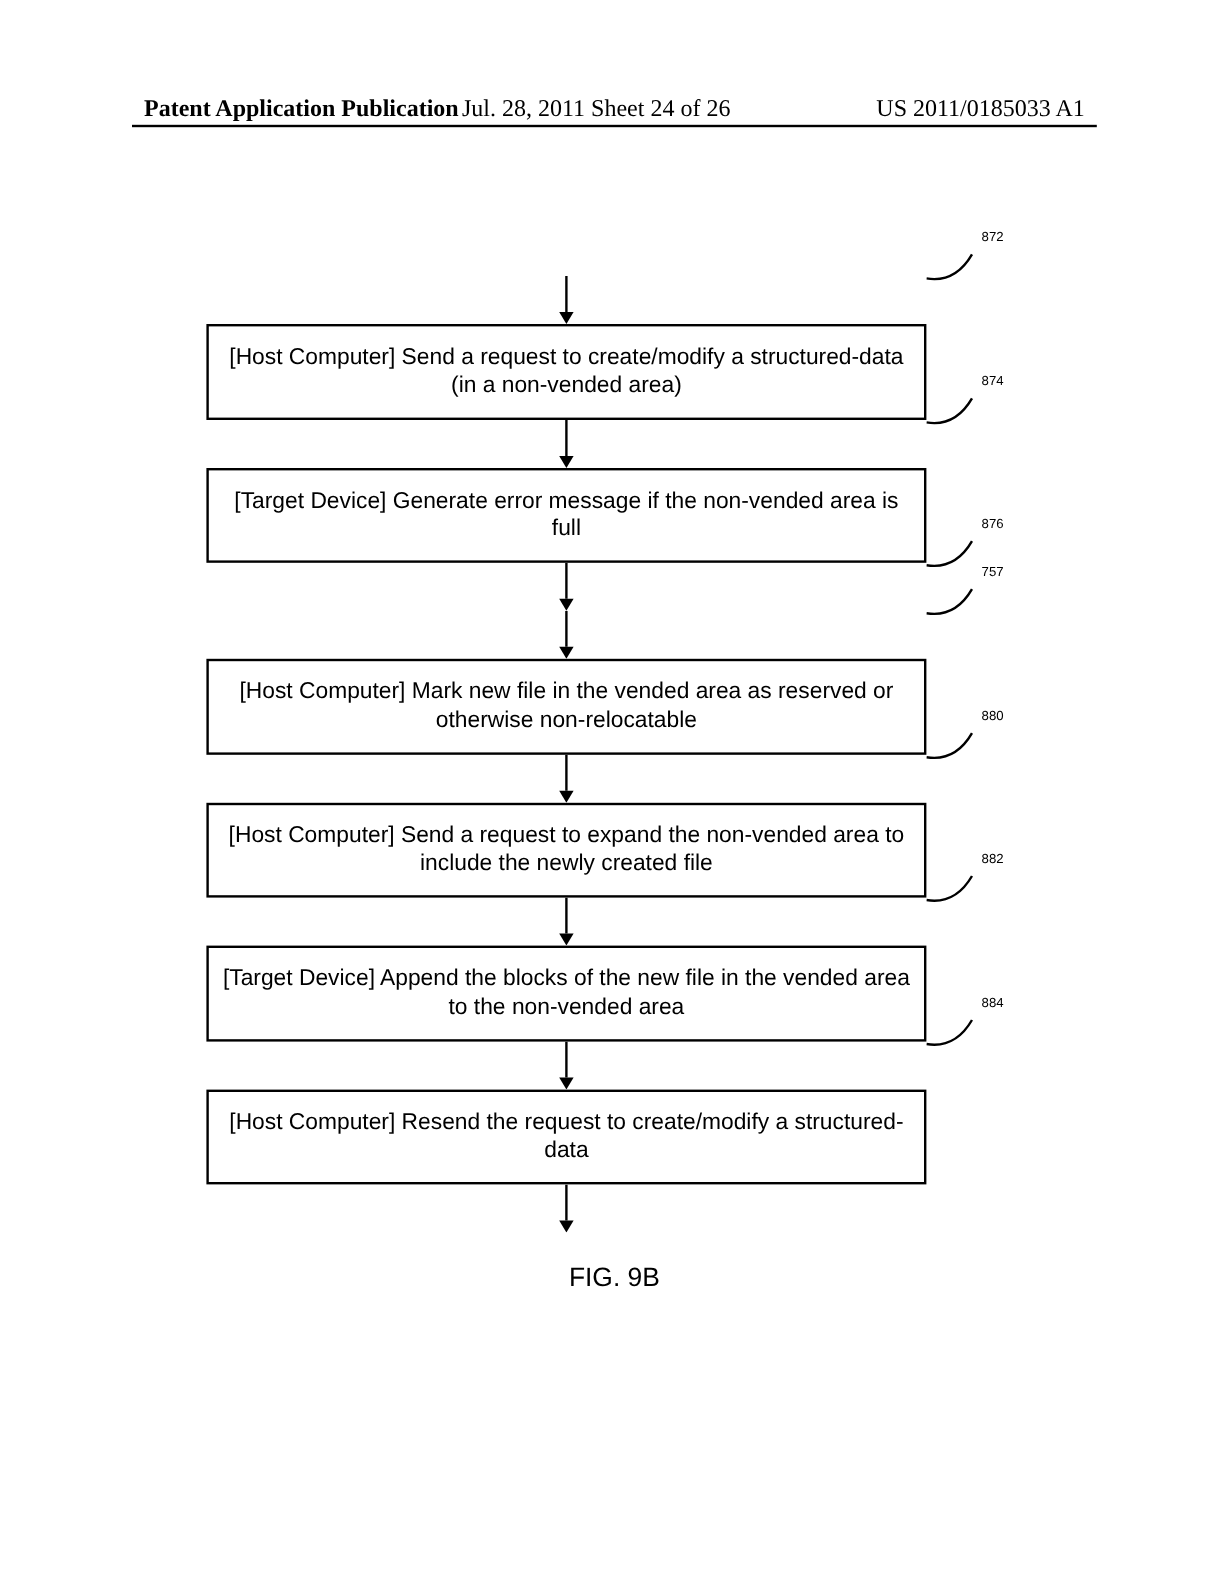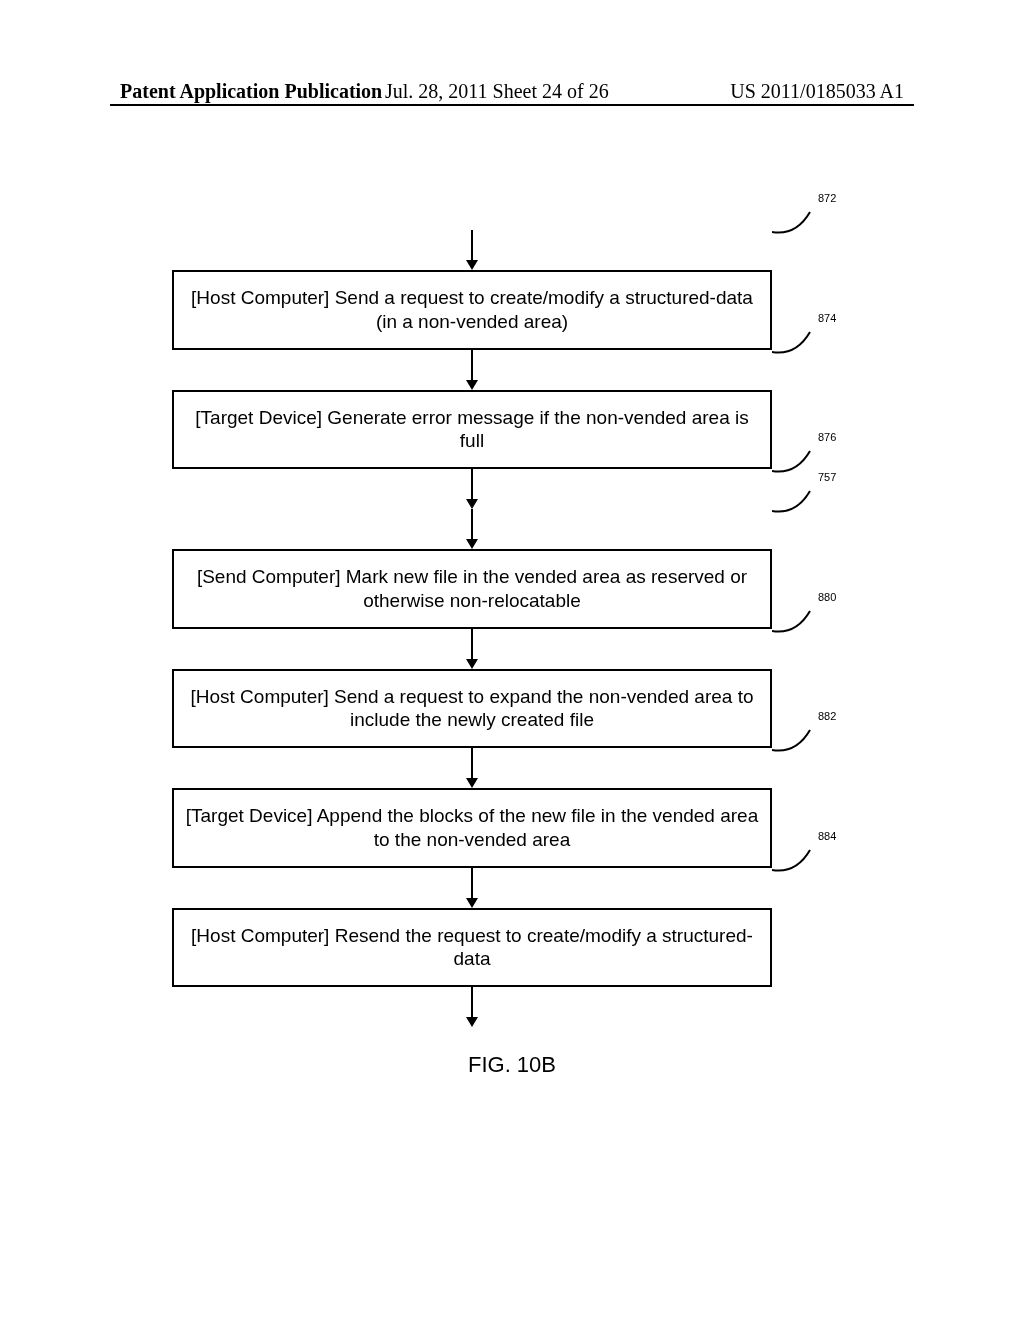--- a/index.html
+++ b/index.html
@@ -162,21 +162,21 @@
         <line x1="10" y1="0" x2="10" y2="30" stroke="#000" stroke-width="2"></line>
         <polygon points="10,40 4,30 16,30" fill="#000"></polygon>
       </svg>
     </div>
     <div class="ref-wrap">
       <svg width="44" height="30" viewBox="0 0 44 30">
         <path d="M0 24 Q24 28 38 4" stroke="#000" stroke-width="2" fill="none"></path>
       </svg>
       <span class="ref-label">757</span>
     </div>
-    <div class="box">[Send Computer] Mark new file in the vended area as reserved or otherwise non-relocatable</div>
+    <div class="box">[Host Computer] Mark new file in the vended area as reserved or otherwise non-relocatable</div>
   </div>
 
   <div class="step-wrap">
     <div class="arrow-in">
       <svg width="20" height="40" viewBox="0 0 20 40">
         <line x1="10" y1="0" x2="10" y2="30" stroke="#000" stroke-width="2"></line>
         <polygon points="10,40 4,30 16,30" fill="#000"></polygon>
       </svg>
     </div>
     <div class="ref-wrap">
@@ -222,15 +222,15 @@
 
   <div class="arrow-in">
     <svg width="20" height="40" viewBox="0 0 20 40">
       <line x1="10" y1="0" x2="10" y2="30" stroke="#000" stroke-width="2"></line>
       <polygon points="10,40 4,30 16,30" fill="#000"></polygon>
     </svg>
   </div>
 
 </div>
 
-<div class="figcap">FIG. 10B</div>
+<div class="figcap">FIG. 9B</div>
 
 </div>
 
 </body></html>

